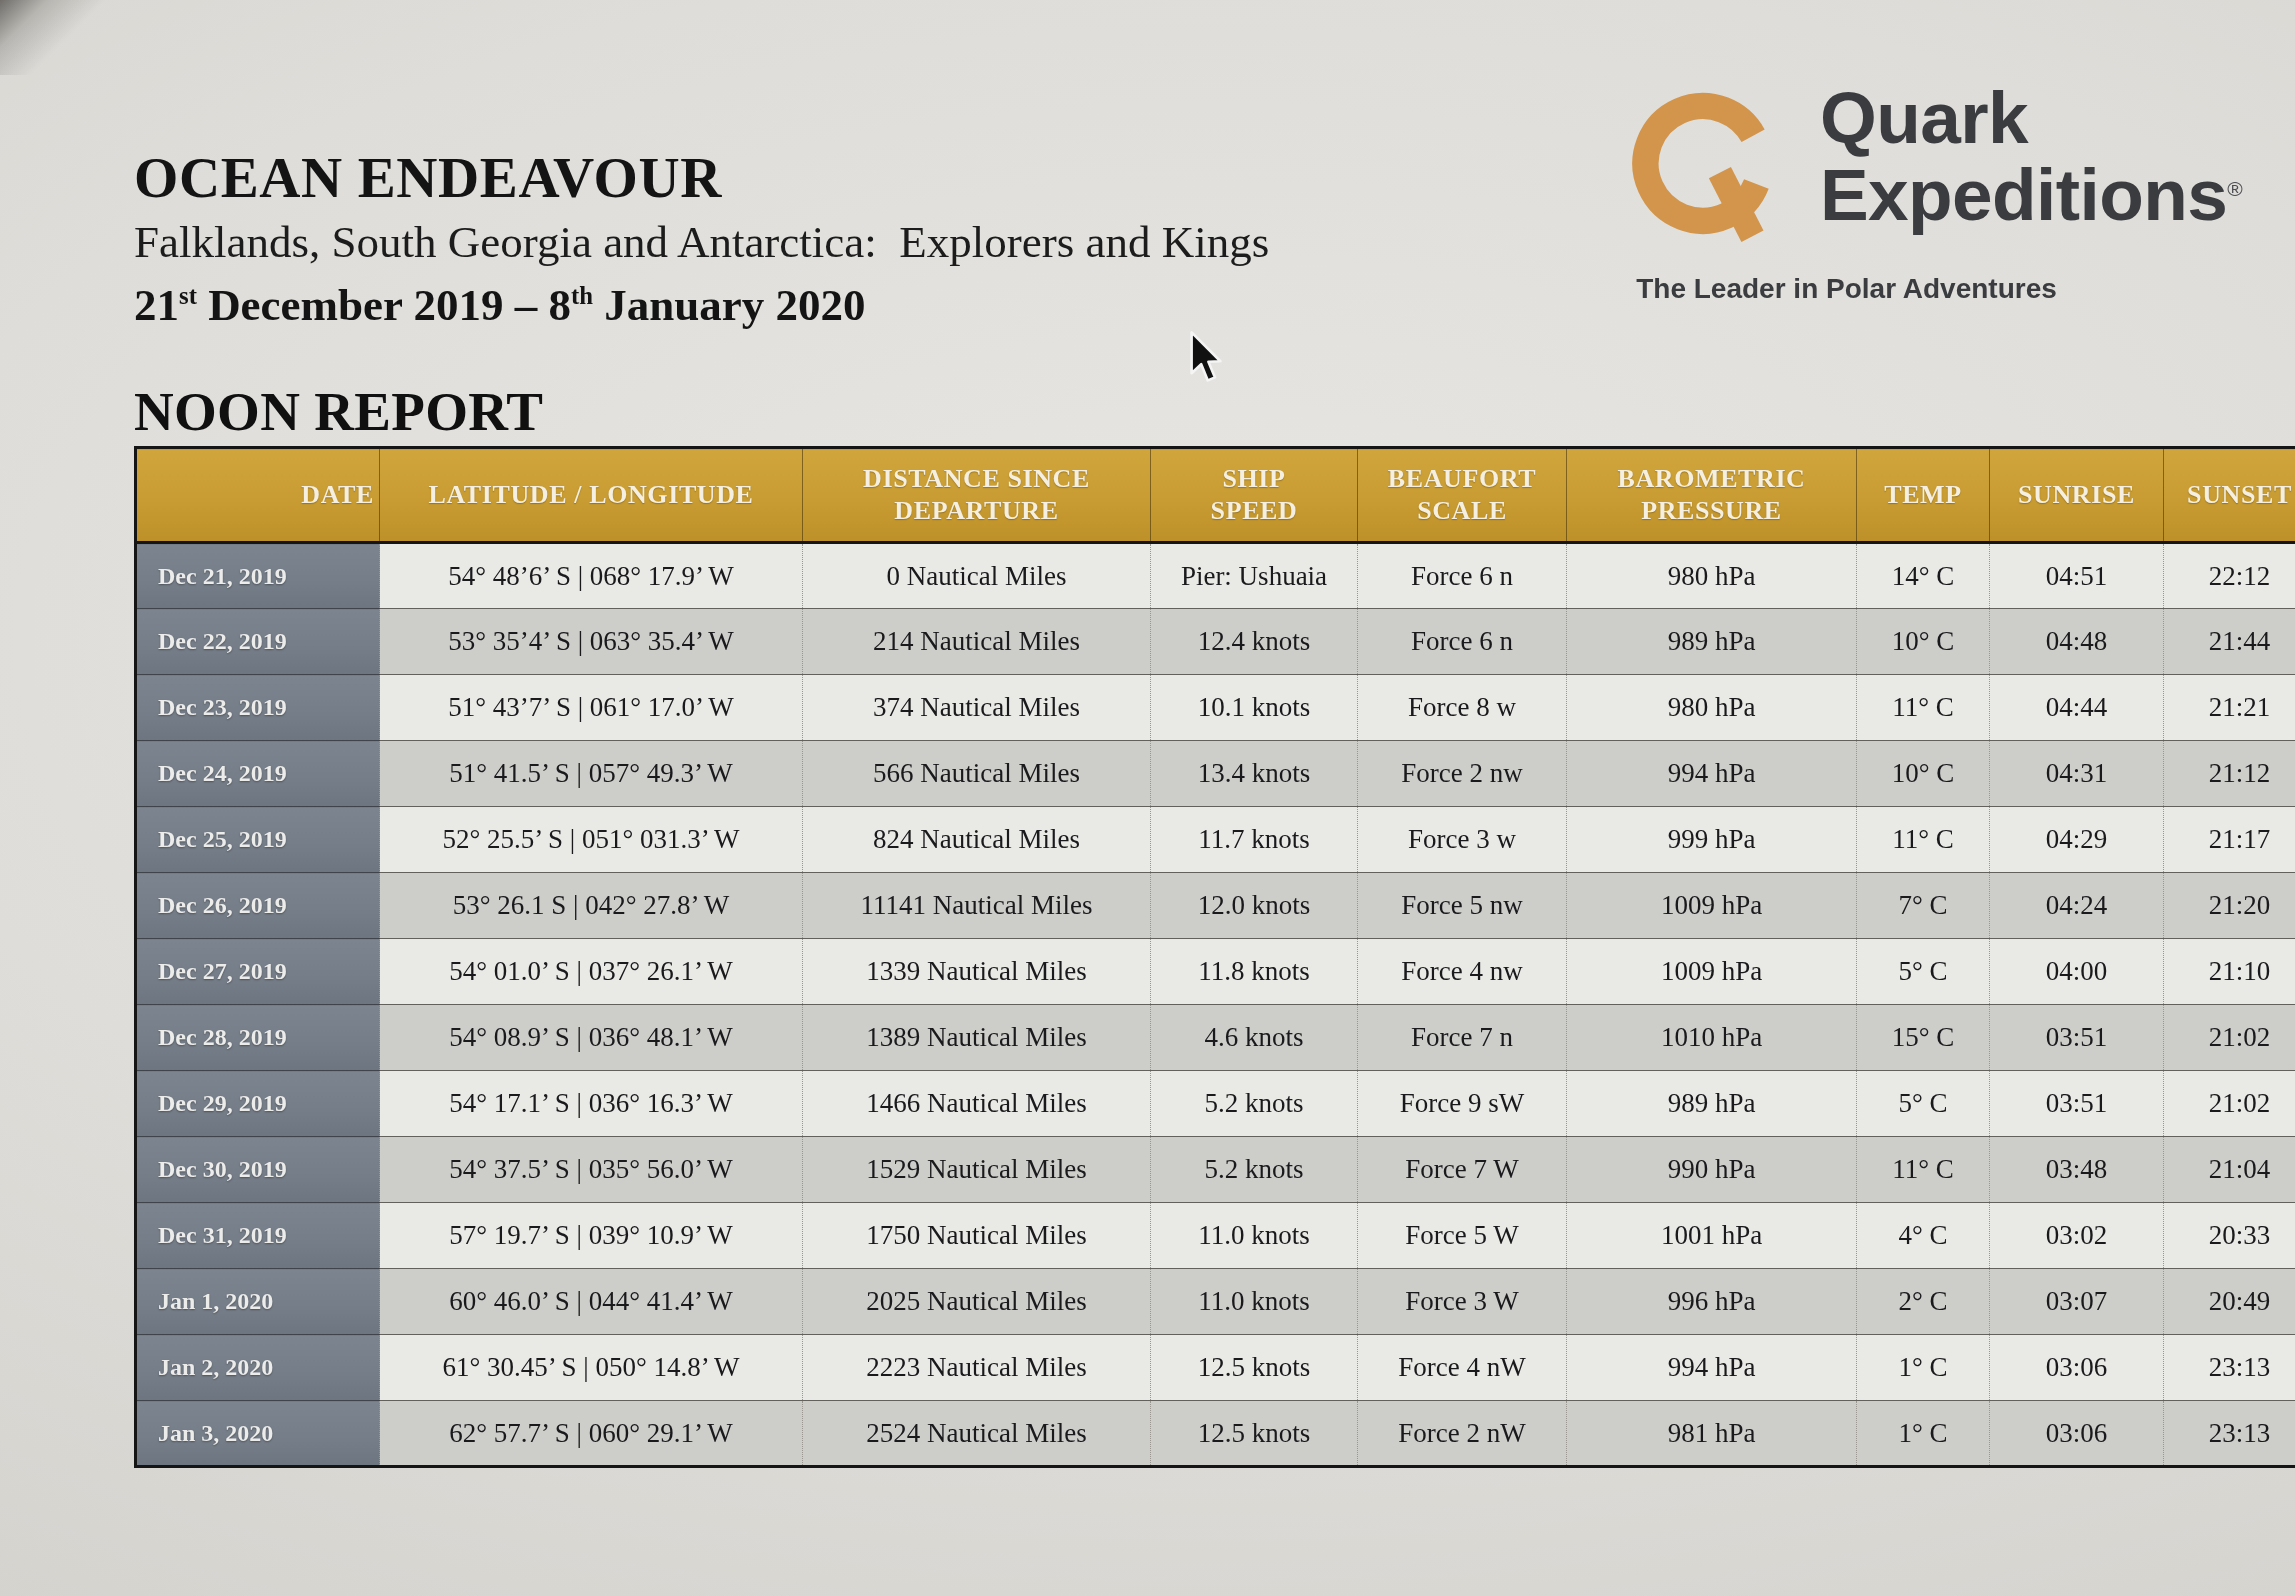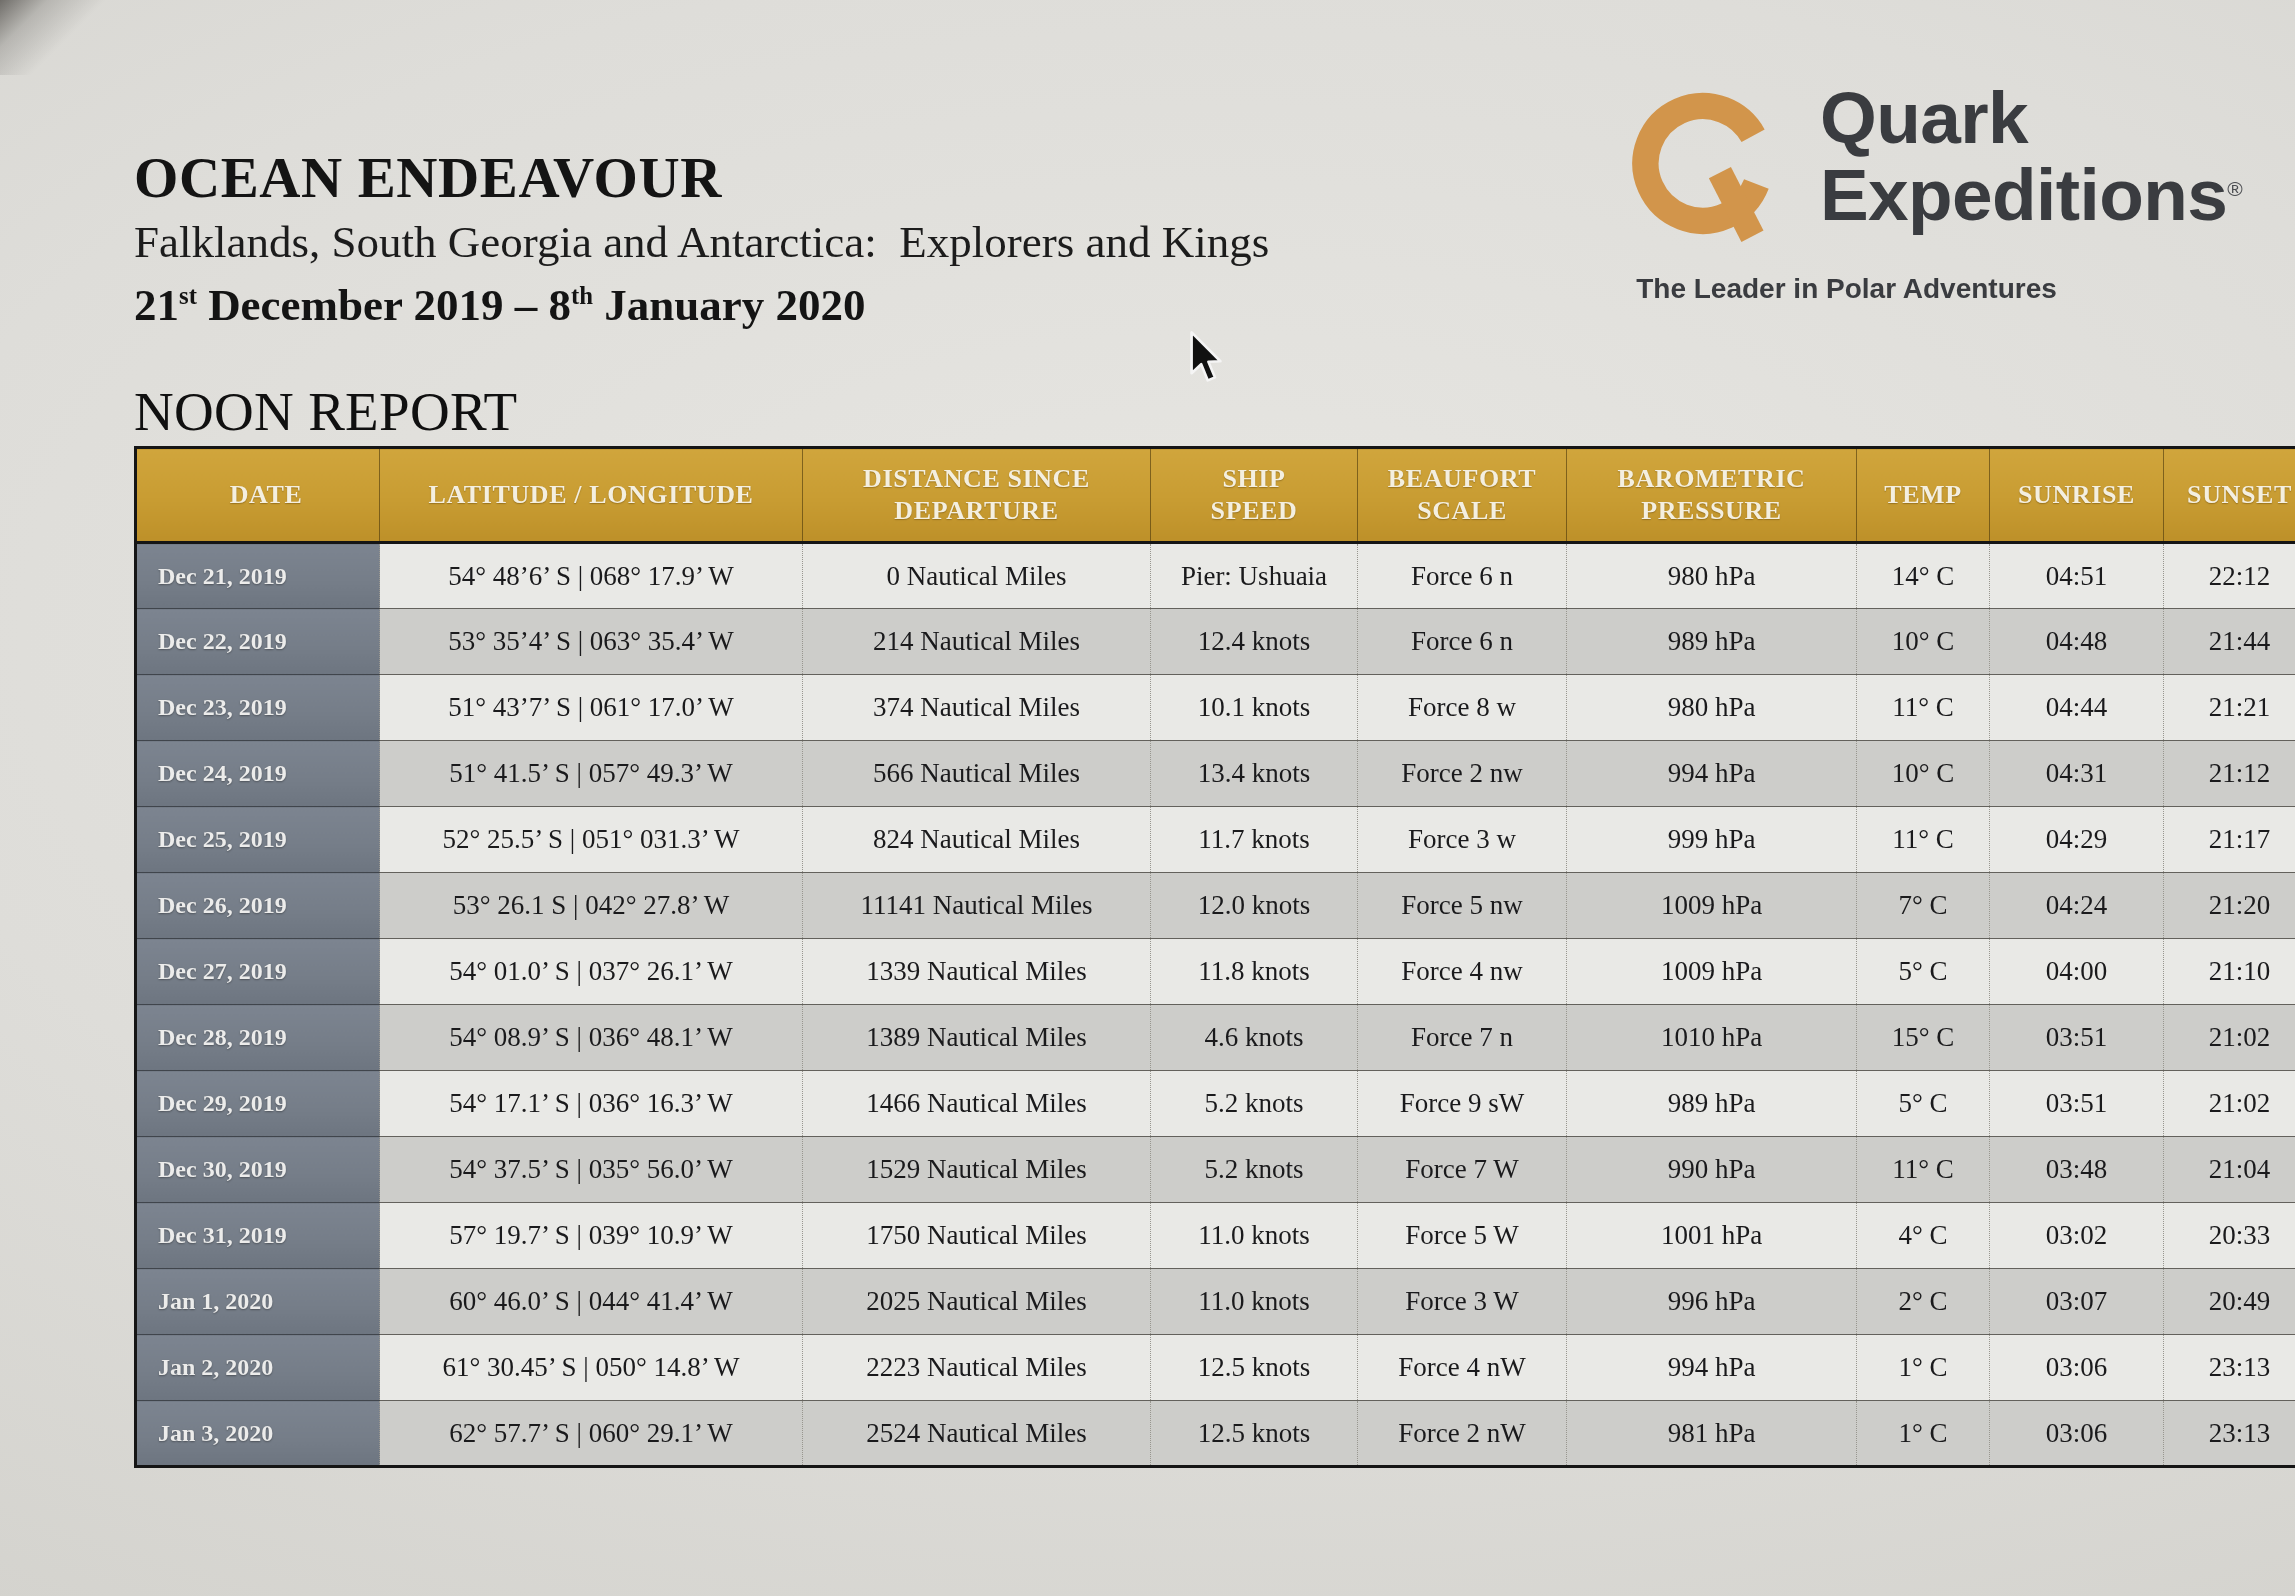--- a/index.html
+++ b/index.html
@@ -42,21 +42,21 @@
   .brand{margin-left:35px; font-family:"Liberation Sans","DejaVu Sans",sans-serif;
          color:var(--brandInk); font-weight:600; font-size:73px; line-height:1.06; letter-spacing:-0.6px;}
   .brand .reg{font-size:21px; vertical-align:23.6px; font-weight:400; color:#4a4c50; letter-spacing:0;}
   .tagline{
     margin-top:28.6px; margin-left:6.2px; font-family:"Liberation Sans","DejaVu Sans",sans-serif;
     font-weight:600; font-size:28px; color:var(--brandInk); letter-spacing:0px;
   }
 
   
   .report-heading{
-    position:absolute; left:134px; top:380px; font-size:55px; font-weight:normal; color:#101010; letter-spacing:0.3px;
+    position:absolute; left:134px; top:380px; font-size:55px; font-weight:bold; color:#101010; letter-spacing:0.3px;
   }
 
   
   table.noon{
     position:absolute; left:134px; top:446px; width:2065px;
     border-collapse:collapse; table-layout:fixed;
     border:3.1px solid var(--borderDark);
     background:var(--rowPlain);
   }
   .col-date{width:216px;} .col-lat_long{width:412px;} .col-distance{width:337px;}
@@ -65,21 +65,21 @@
 
   thead th{
     height:92px; background:linear-gradient(180deg,#d0a53c 0%, var(--gold) 55%, #bd9029 100%);
     color:var(--goldText); font-weight:bold; font-size:26px; letter-spacing:0.6px;
     text-align:center; white-space:pre-line; line-height:1.25;
     border-right:1.9px solid rgba(62,46,8,0.55);
     border-bottom:3.1px solid var(--borderDark);
     text-shadow:0 1.2px 1.2px rgba(95,65,5,0.45);
     padding:0 5px;
   }
-  thead th.col-date{text-align:center; padding-left:21px;}
+  thead th.col-date{text-align:right; padding-left:21px;}
   thead th:last-child{border-right:none;}
 
   tbody tr{height:66px;}
   tbody th.col-date{
     background:linear-gradient(180deg,#7c8490 0%, var(--slate) 60%, #6d7580 100%);
     color:#ececeb; font-weight:bold; font-size:24px; text-align:left; padding-left:21px;
     border-top:1.9px solid #40454c; text-shadow:0 1.2px 1.9px rgba(0,0,0,0.35);
   }
   tbody td{
     color:var(--ink); font-size:27px; text-align:center;

